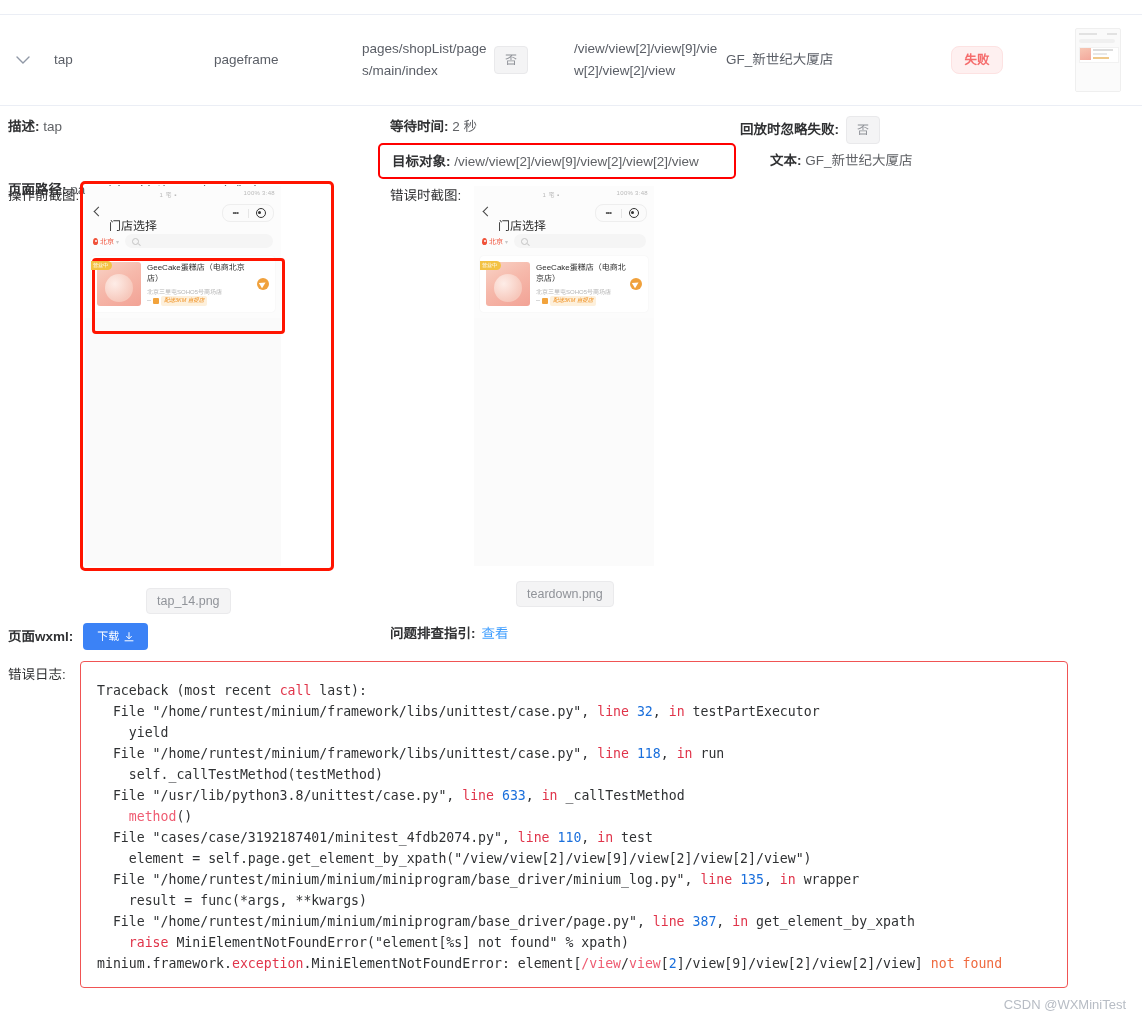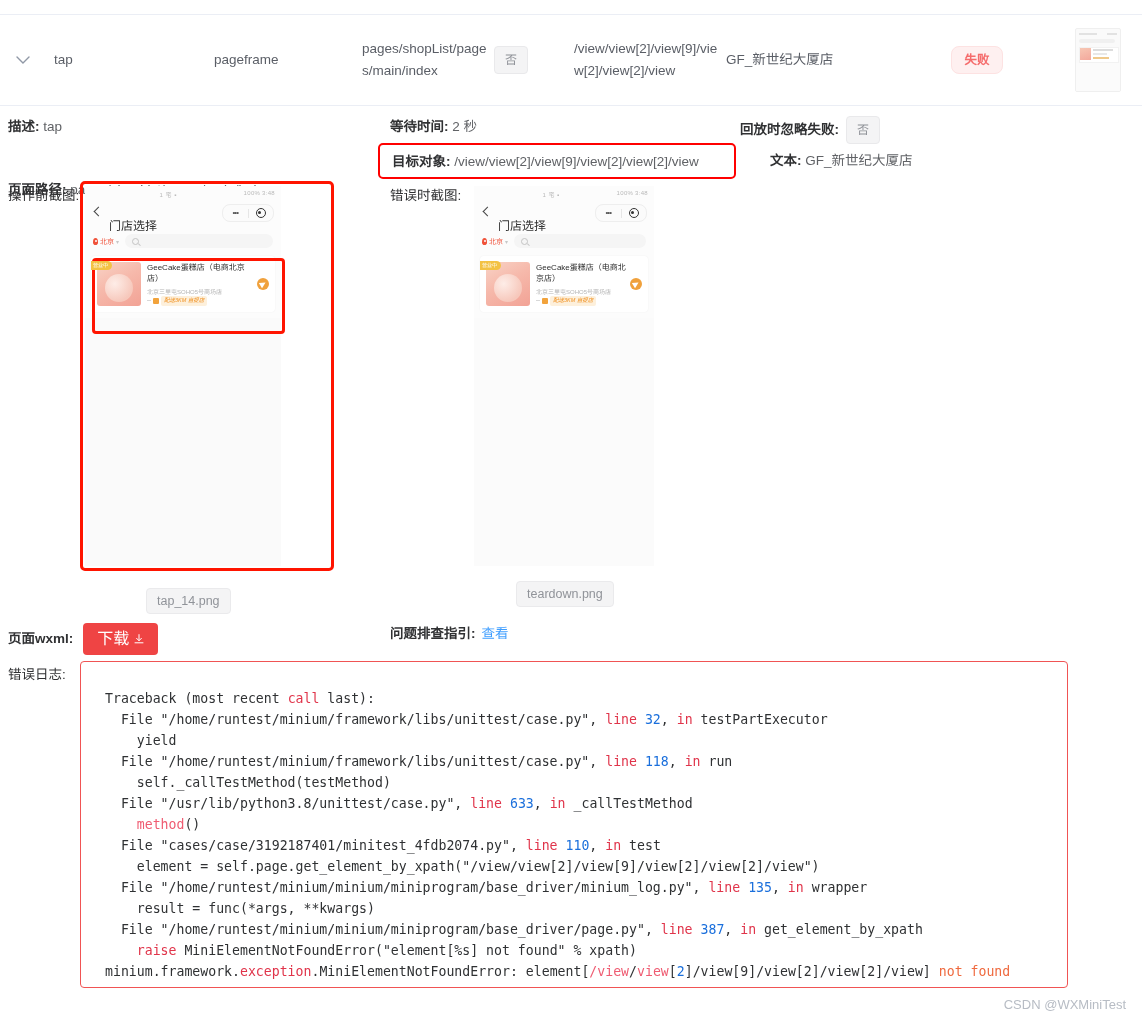--- a/index.html
+++ b/index.html
@@ -176,36 +176,36 @@
   .shot-caption{
     position:absolute;font-size:12.5px;color:#909399;background:#f4f4f5;border:1px solid #eaeaec;
     border-radius:4px;padding:4px 10px;line-height:1.3;
   }
   .cap-left{left:146px;top:588px;}
   .cap-right{left:516px;top:581px;}
 
   
   .f-wxml{left:8px;top:623px;display:flex;align-items:center;gap:10px;}
   .btn-download{
-    display:inline-flex;align-items:center;gap:5px;background:#ef4444;color:#fff;
-    font-size:16px;border:none;border-radius:4px;padding:8px 14px;cursor:pointer;
+    display:inline-flex;align-items:center;gap:5px;background:#3b82f6;color:#fff;
+    font-size:11px;border:none;border-radius:4px;padding:8px 14px;cursor:pointer;
     font-family:"Liberation Sans","DejaVu Sans",sans-serif;line-height:1;
   }
   .f-guide{left:390px;top:624px;display:flex;align-items:baseline;gap:6px;}
   .link{color:#409eff;cursor:pointer;}
 
   
   .f-errlog{left:8px;top:665px;}
   .log-box{
     position:absolute;left:80px;top:661px;width:988px;height:327px;
     border:1.5px solid #f05454;border-radius:4px;background:#fff;box-sizing:border-box;
     padding:14px 0 0 12px;overflow:hidden;
   }
   .log-pre{
-    margin:12px;font-family:"DejaVu Sans Mono","Liberation Mono",monospace;
+    margin:4px;font-family:"DejaVu Sans Mono","Liberation Mono",monospace;
     font-size:13.2px;line-height:21px;color:#2f3133;white-space:pre;
   }
   .tok-kw{color:#e0344a;}
   .tok-num{color:#1a6fdc;}
   .tok-pink{color:#ef5c72;}
   .tok-orange{color:#ef6a3f;}
 
   .watermark{
     position:absolute;right:16px;bottom:6px;font-size:13px;color:#b7bcc4;
     font-family:"Liberation Sans","DejaVu Sans",sans-serif;

